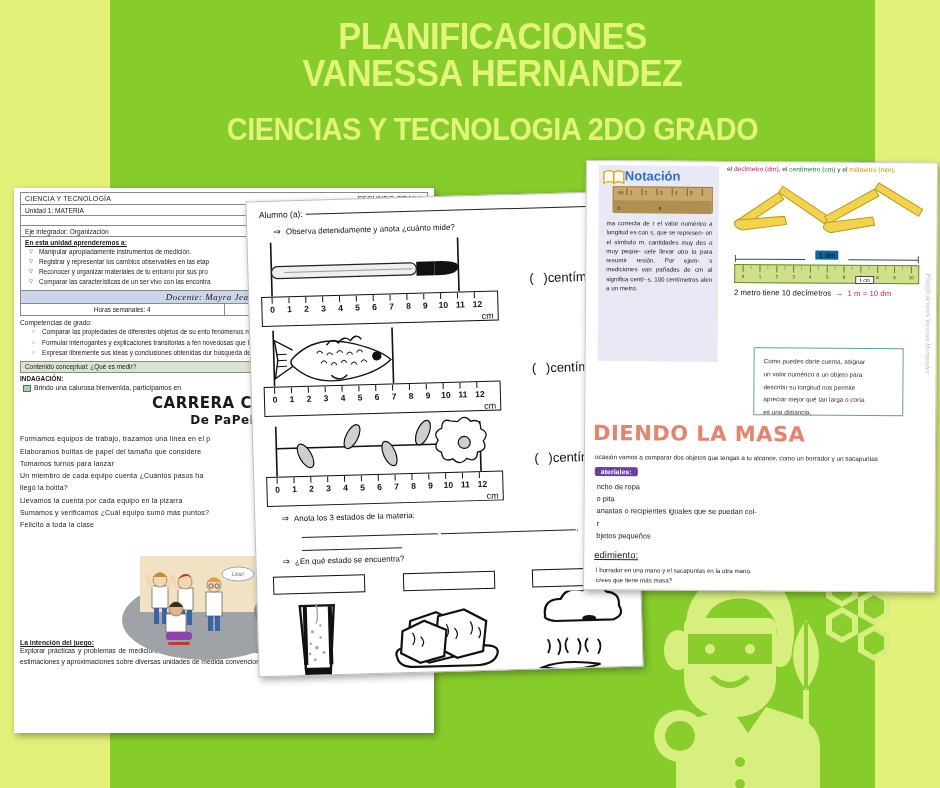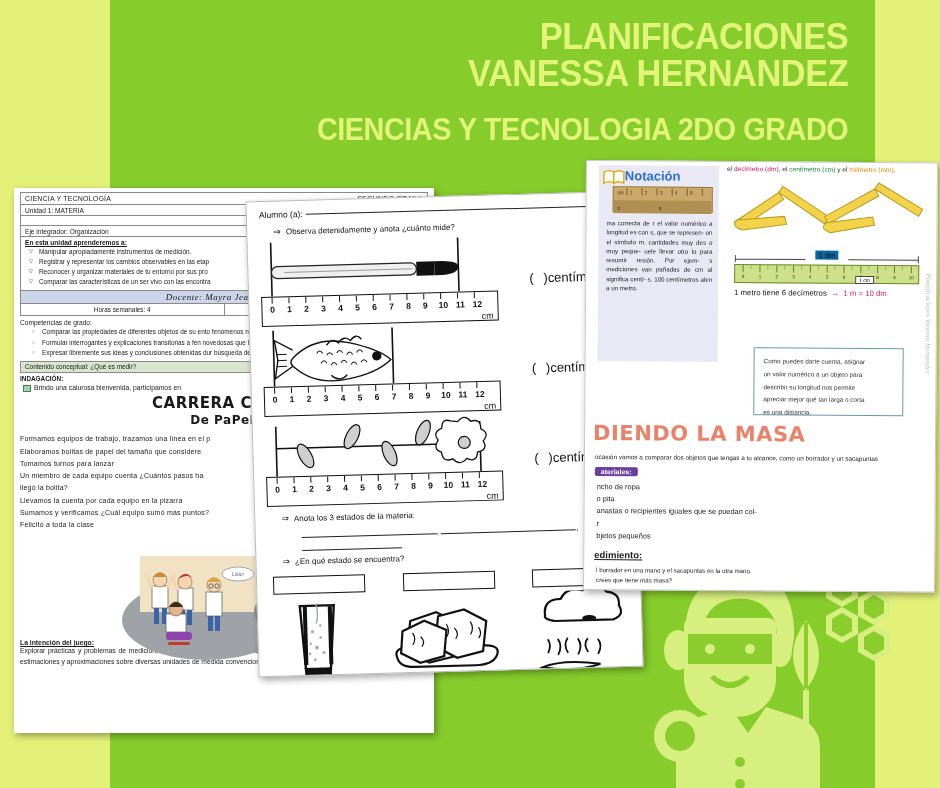--- a/index.html
+++ b/index.html
@@ -11,21 +11,21 @@
     position: relative; width: 940px; height: 788px;
     background: #e4f179; overflow: hidden;
   }
   
   #green-band {
     position: absolute; left: 110px; top: 0; width: 765px; height: 788px;
     background: #86cc2b;
   }
   #header-title {
     position: absolute; left: 110px; top: 18px; width: 765px;
-    text-align: right; color: #e2f47a;
+    text-align: center; color: #e2f47a;
     font-weight: bold; letter-spacing: -0.5px; line-height: 1.0;
     text-shadow: 0 0 1px rgba(0,0,0,.05);
   }
   #header-title .l1 { font-size: 37px; display:block; transform: scaleX(.93); }
   #header-title .l2 { font-size: 37px; display:block; transform: scaleX(.93); }
   #header-title .l3 { font-size: 31px; display:block; margin-top: 22px; transform: scaleX(.93); }
 
   
   #scientist { position: absolute; left: 630px; top: 540px; width: 260px; height: 250px; }
 
@@ -140,21 +140,21 @@
   .masa-title {
     position:absolute; left: 8px; top: 260px; font-size: 21px; font-weight: bold;
     color: #e8836b; font-family: "DejaVu Sans", sans-serif; letter-spacing: .5px;
   }
   .masa-sub { position:absolute; left: 10px; top: 292px; font-size: 6.4px; color:#222; }
   .mat-chip {
     position:absolute; left: 10px; top: 306px; background:#6b3fa0; color:#fff;
     font-size: 7px; font-weight:bold; padding: 1px 6px; border-radius: 2px;
   }
   .mat-list { position:absolute; left: 12px; top: 320px; font-size: 7.4px; line-height: 1.65; color:#222; }
-  .proc-title { position:absolute; left: 10px; top: 388px; font-size: 9.5px; font-weight:bold; text-decoration: underline; color:#222;}
+  .proc-title { position:absolute; left: 10px; top: 388px; font-size: 9.5px; font-weight:normal; text-decoration: underline; color:#222;}
   .proc-body { position:absolute; left: 12px; top: 404px; font-size: 6.2px; line-height: 1.6; color:#222; width: 330px;}
   .side-watermark {
     position:absolute; right: 4px; top: 110px; font-size: 7px; color:#bbb;
     writing-mode: vertical-rl; font-family: "Liberation Serif", serif; font-style: italic;
   }
 </style>
 </head>
 <body>
 
 <div id="stage">
@@ -648,21 +648,21 @@
               <text x="110" y="13">6</text>
                 <text x="127" y="13">7</text>
                 <text x="144" y="13">8</text>
               <text x="161" y="13">9</text>
                 <text x="178" y="13">10</text>
             </g>
           </svg>
           <div style="position:absolute;left:120px;bottom:-1px;border:.8px solid #444;background:#fff;font-size:5px;padding:0 3px;">1 cm</div>
         </div>
         <div class="dm-eq">
-          <span>1 metro tiene 6 decímetros</span>
+          <span>2 metro tiene 10 decímetros</span>
           <span style="color:#e0245e;">&nbsp;→&nbsp;</span>
           <span class="red">1 m = 10 dm</span>
         </div>
       </div>
 
       <div class="callout">
         <div>Como puedes darte cuenta, asignar</div>
         <div>un valor numérico a un objeto para</div>
         <div>describir su longitud nos permite</div>
         <div>apreciar mejor qué tan larga o corta</div>

